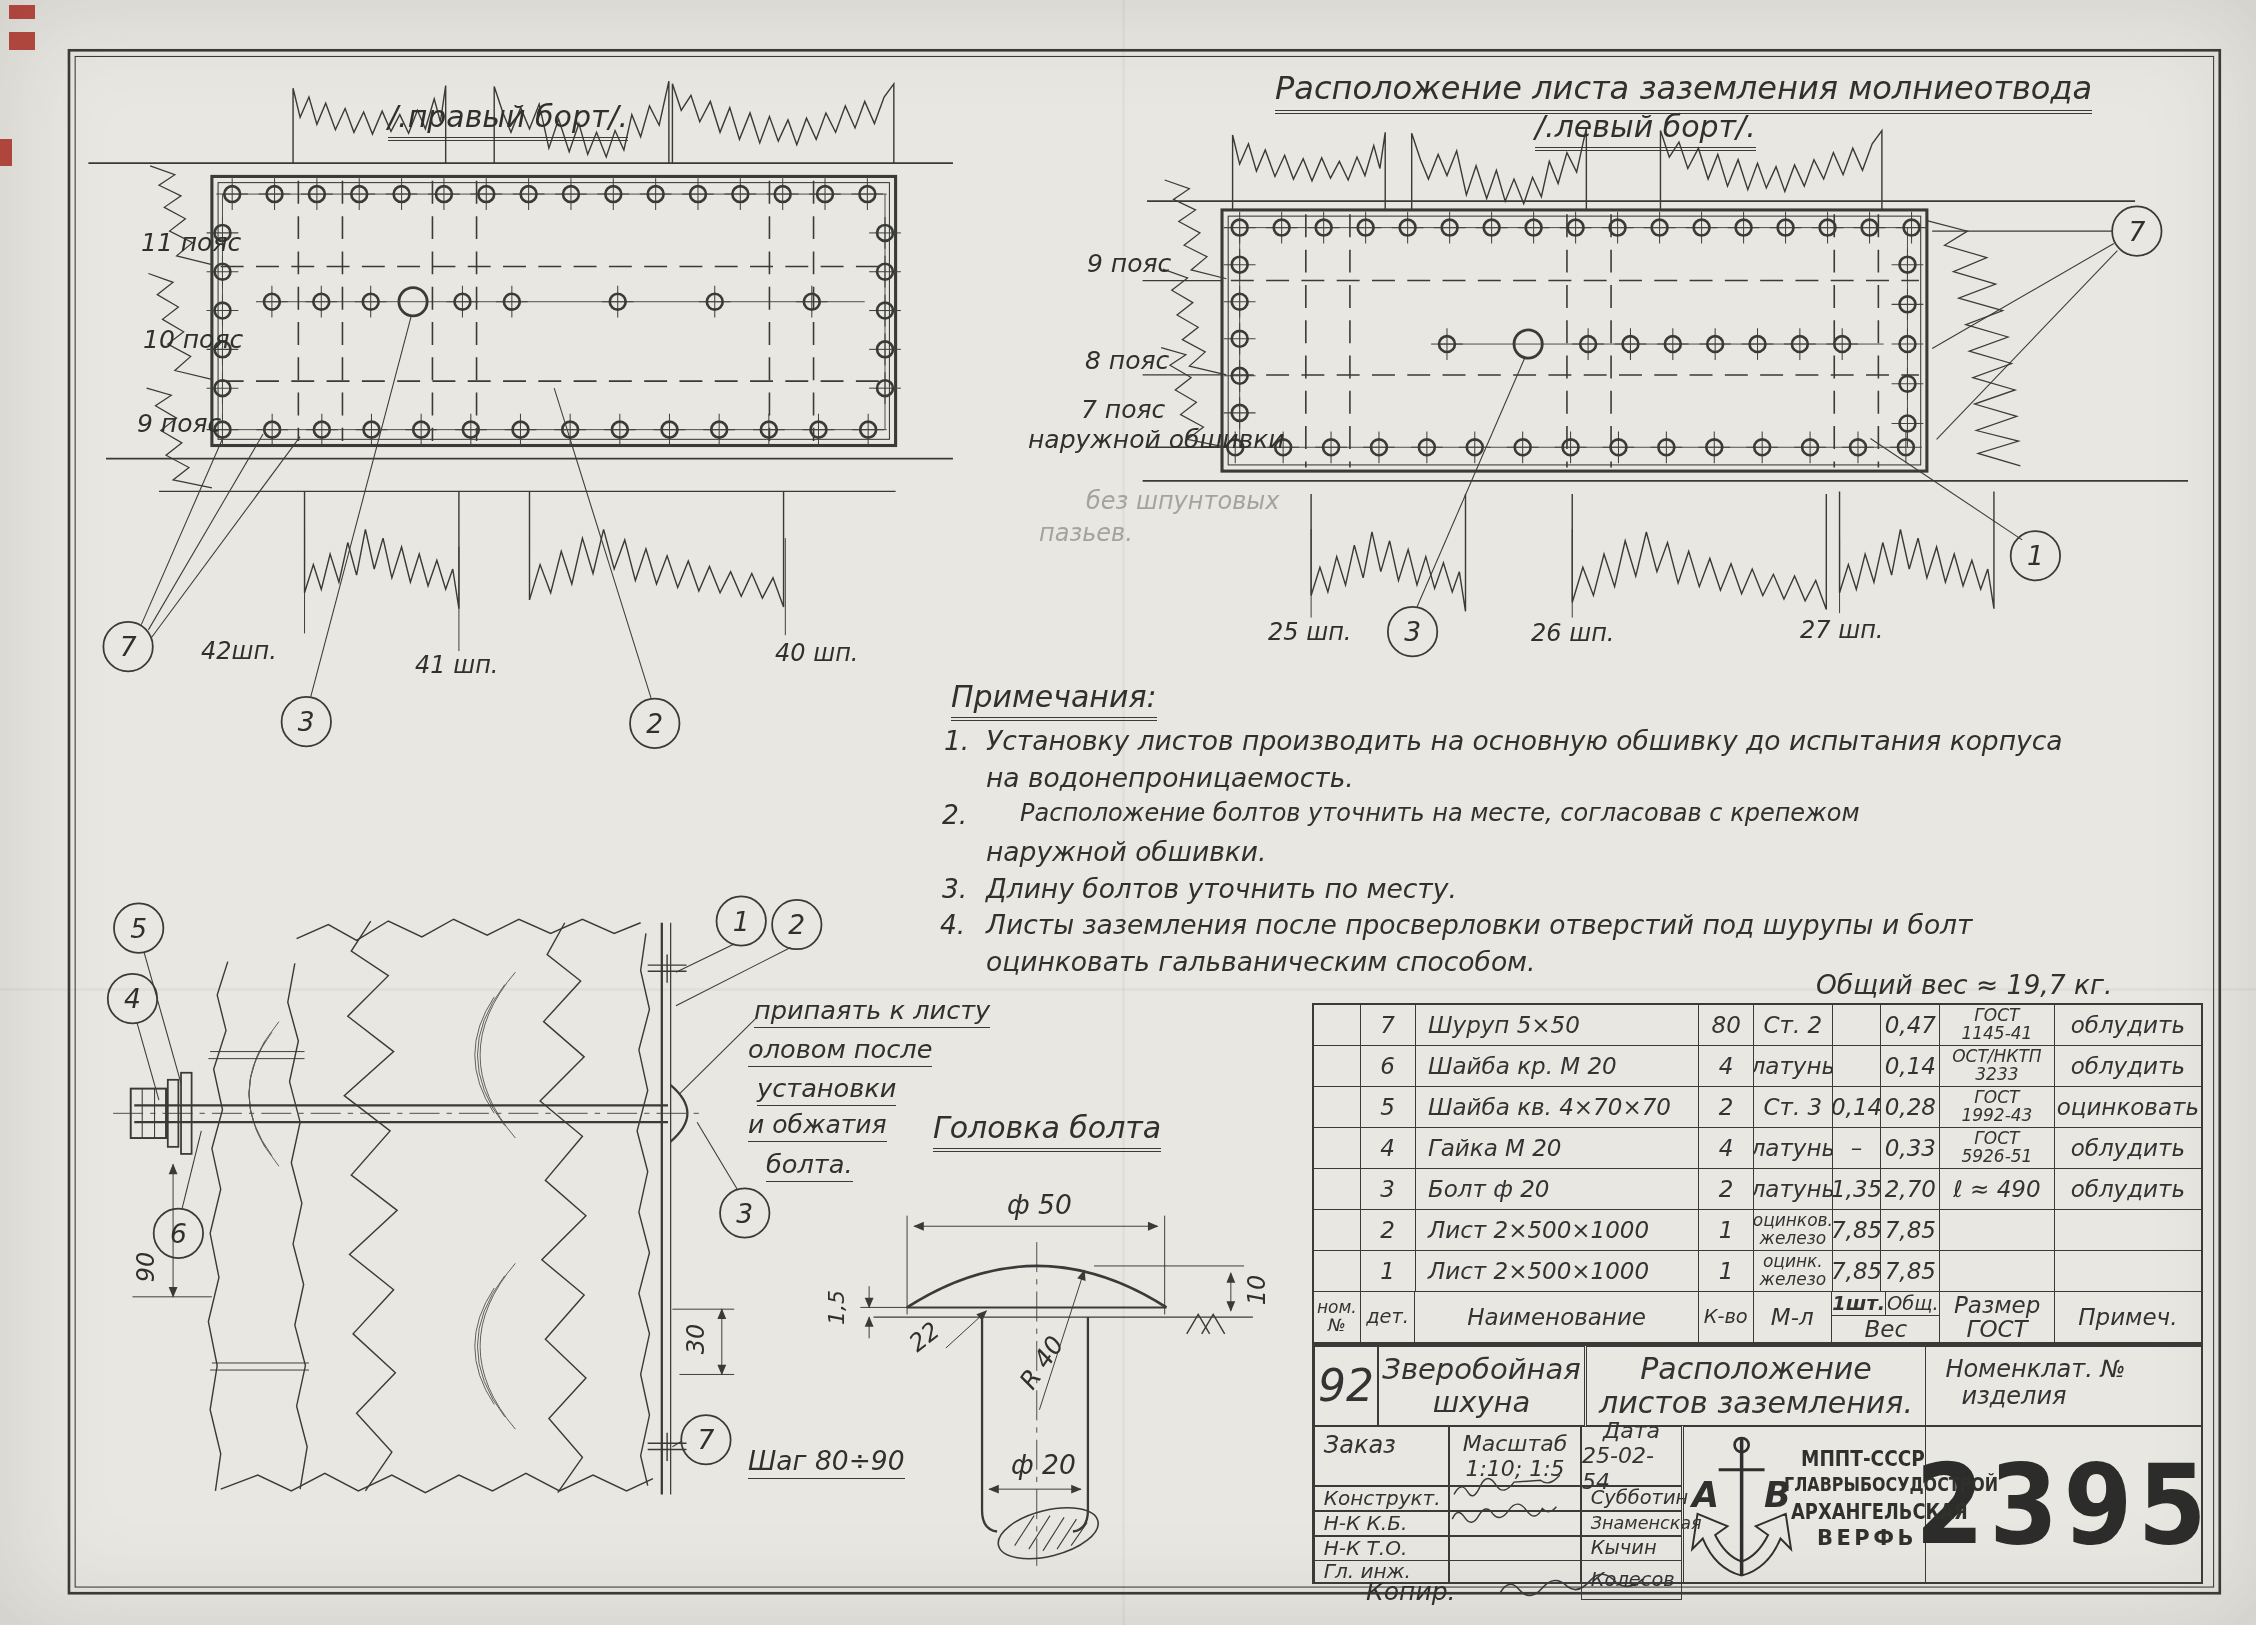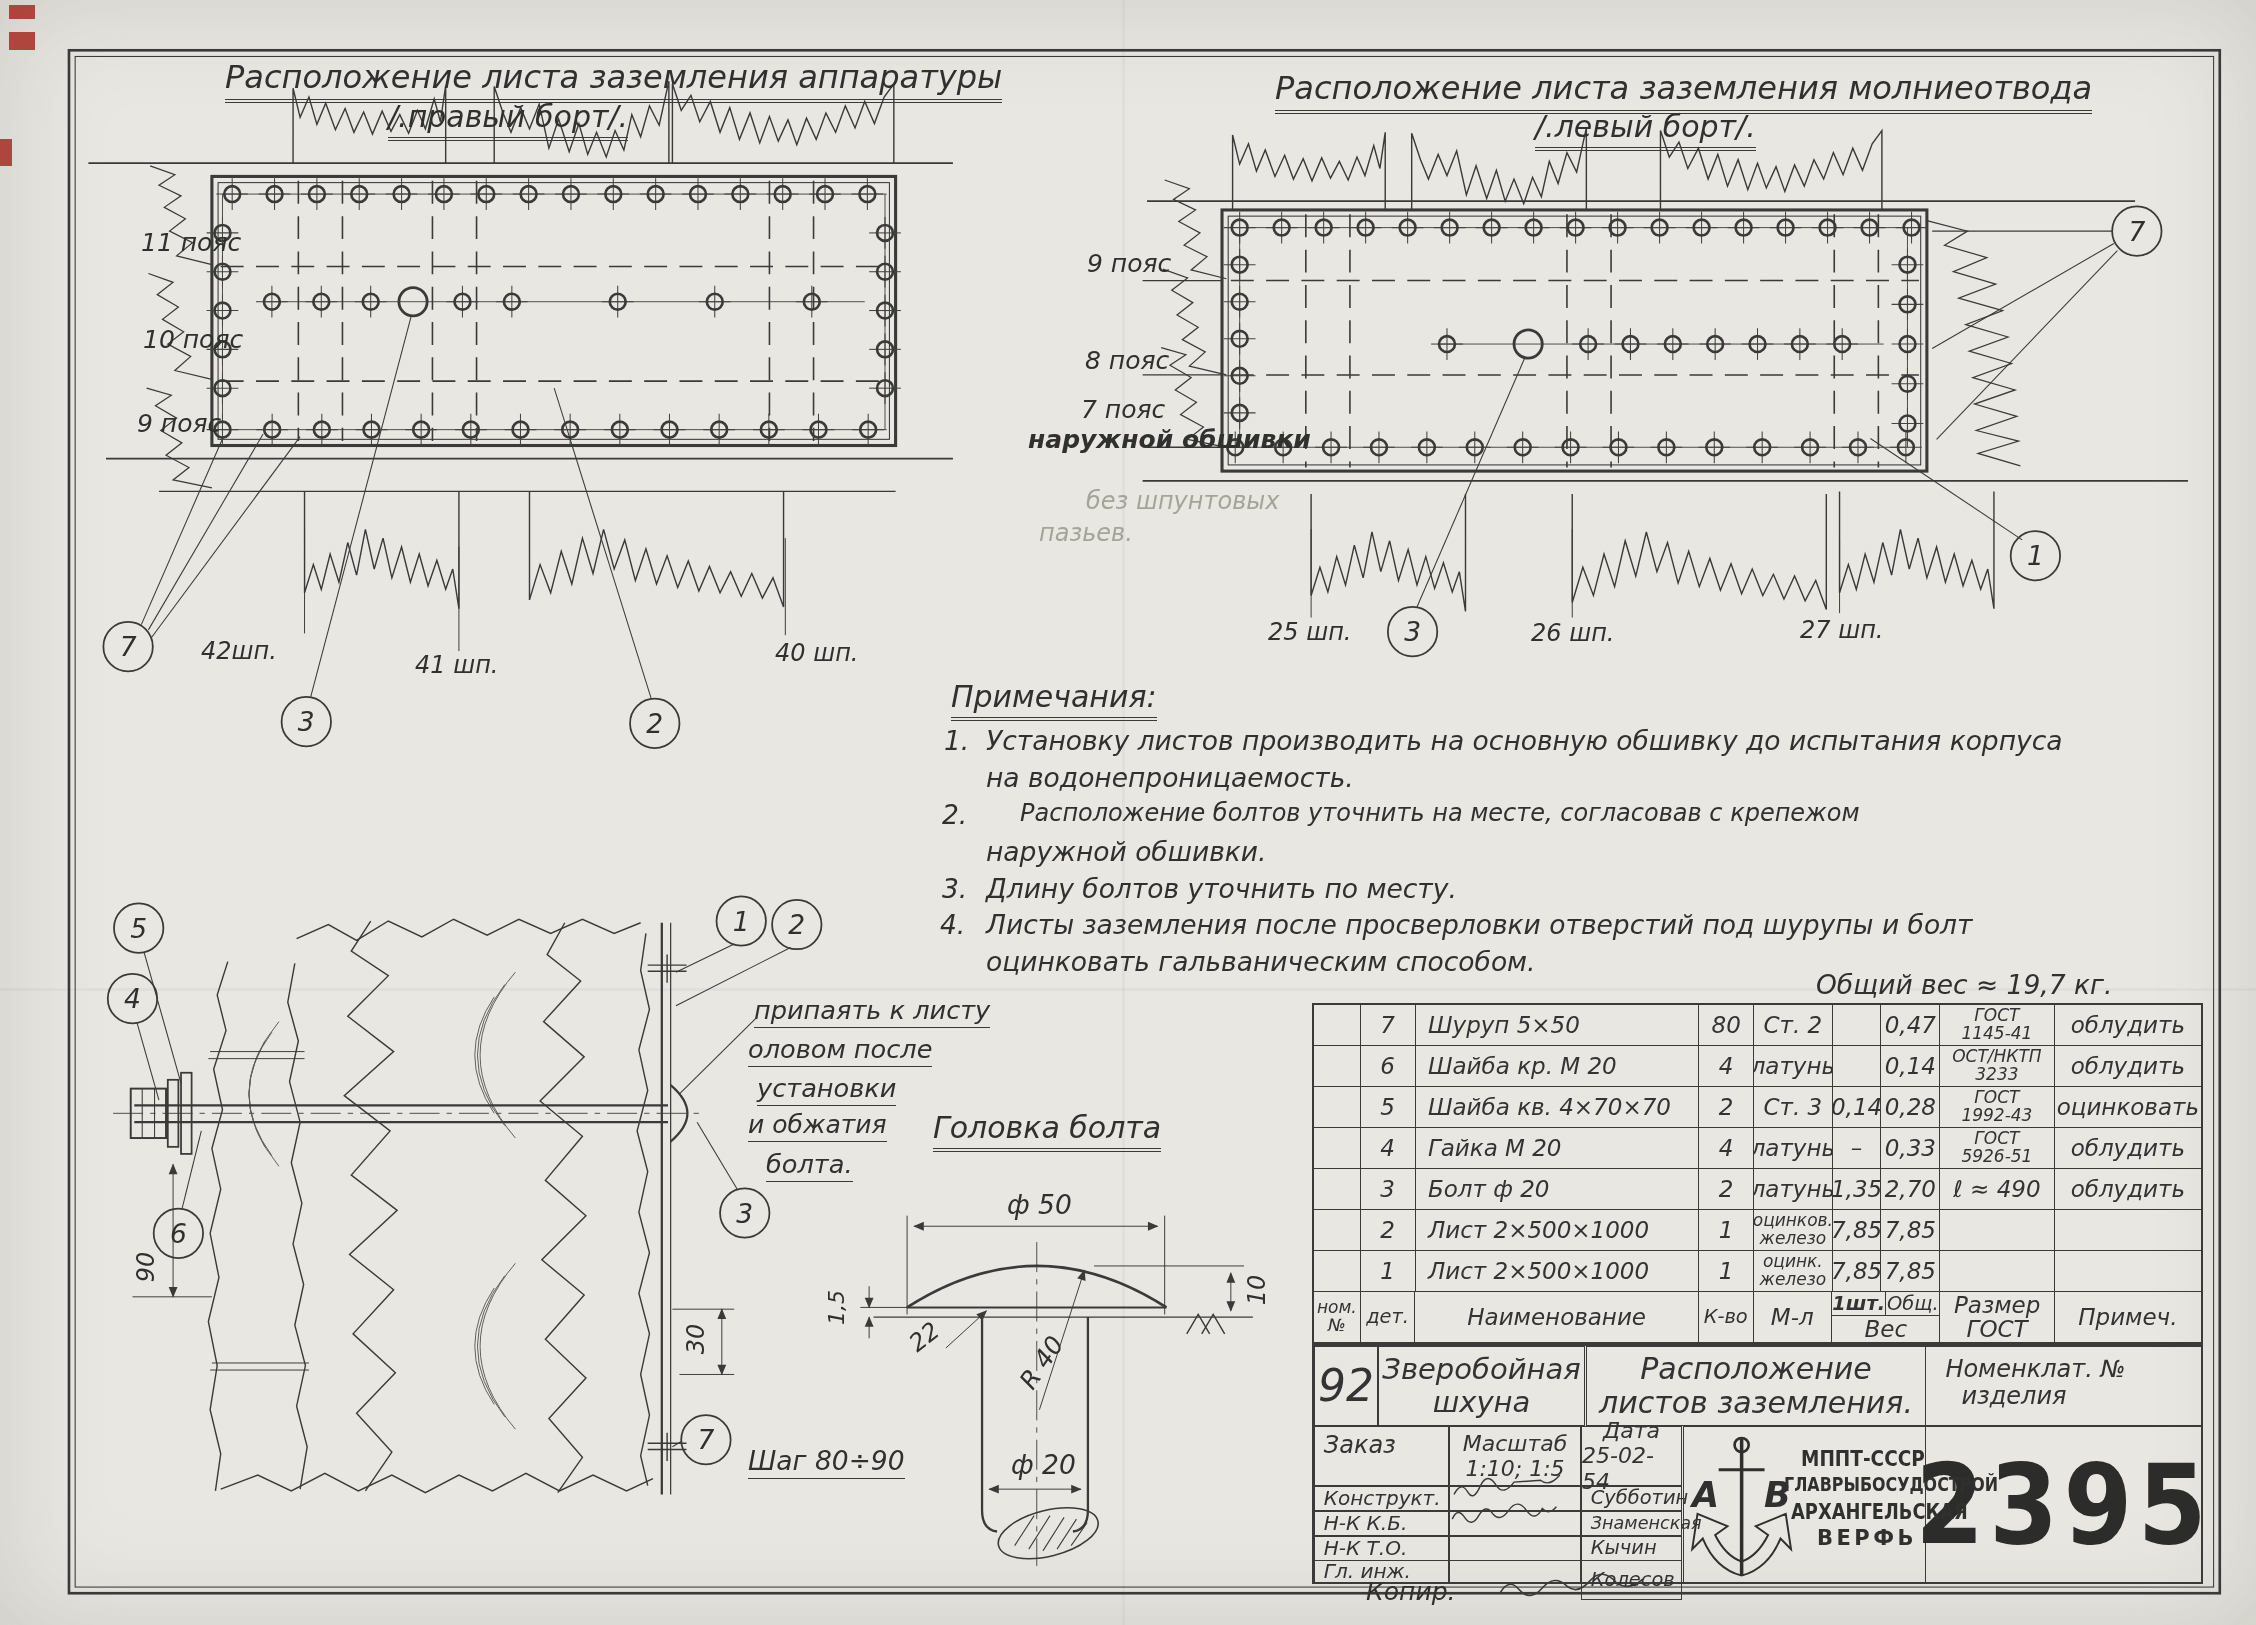--- a/index.html
+++ b/index.html
@@ -433,35 +433,34 @@
       <path d="M1700,1806 q10,-18 22,-4 t26,-2 t28,-2 q12,10 26,-6 t30,2 q14,10 30,-4" stroke-width="1.8"></path>
     </g>
     <g stroke="#2f2f2d" fill="none">
       <line x1="1974" y1="1630" x2="1974" y2="1786" stroke-width="4"></line>
       <circle cx="1974" cy="1638" r="8" stroke-width="3"></circle>
       <line x1="1948" y1="1666" x2="2000" y2="1666" stroke-width="3.5"></line>
       <path d="M1974,1786 Q1944,1778 1930,1744 L1918,1756 L1924,1716 L1958,1730 L1944,1740 Q1956,1764 1974,1770 Q1992,1764 2004,1740 L1990,1730 L2024,1716 L2030,1756 L2018,1744 Q2004,1778 1974,1786" stroke-width="2.2"></path>
     </g>
   </svg>
 
-  <div class="lbl u2" style="left:225px;top:58px;font-size:32px;">Расположение листа заземления аппаратуры</div>
   <div class="lbl u2" style="left:388px;top:99px;font-size:30px;">/.правый борт/.</div>
   <div class="lbl" style="left:141px;top:228px;font-size:25px;">11 пояс</div>
   <div class="lbl" style="left:143px;top:325px;font-size:25px;">10 пояс</div>
   <div class="lbl" style="left:137px;top:409px;font-size:25px;">9 пояс</div>
   <div class="lbl" style="left:201px;top:637px;font-size:24px;">42шп.</div>
   <div class="lbl" style="left:415px;top:651px;font-size:24px;">41 шп.</div>
   <div class="lbl" style="left:743px;top:639px;font-size:24px;margin-left:32px;">40 шп.</div>
 
   <div class="lbl u2" style="left:1275px;top:69px;font-size:32px;">Расположение листа заземления молниеотвода</div>
   <div class="lbl u2" style="left:1535px;top:109px;font-size:30px;">/.левый борт/.</div>
   <div class="lbl" style="left:1087px;top:249px;font-size:25px;">9 пояс</div>
   <div class="lbl" style="left:1085px;top:346px;font-size:25px;">8 пояс</div>
   <div class="lbl" style="left:1081px;top:395px;font-size:25px;">7 пояс</div>
-  <div class="lbl" style="left:1028px;top:425px;font-size:25px;font-weight:bold;">наружной обшивки</div>
+  <div class="lbl" style="left:1028px;top:425px;font-size:25px;">наружной обшивки</div>
   <div class="lbl pencil" style="left:1086px;top:487px;font-size:24px;">без шпунтовых</div>
   <div class="lbl pencil" style="left:1039px;top:519px;font-size:24px;">пазьев.</div>
   <div class="lbl" style="left:1268px;top:618px;font-size:24px;">25 шп.</div>
   <div class="lbl" style="left:1531px;top:619px;font-size:24px;">26 шп.</div>
   <div class="lbl" style="left:1800px;top:616px;font-size:24px;">27 шп.</div>
 
   <div>
     <div class="lbl u2" style="left:951px;top:679px;font-size:30px;">Примечания:</div>
     <div class="lbl" style="left:944px;top:725px;font-size:26.5px;">1.</div>
     <div class="lbl" style="left:986px;top:725px;font-size:26.5px;">Установку листов производить на основную обшивку до испытания корпуса</div>

